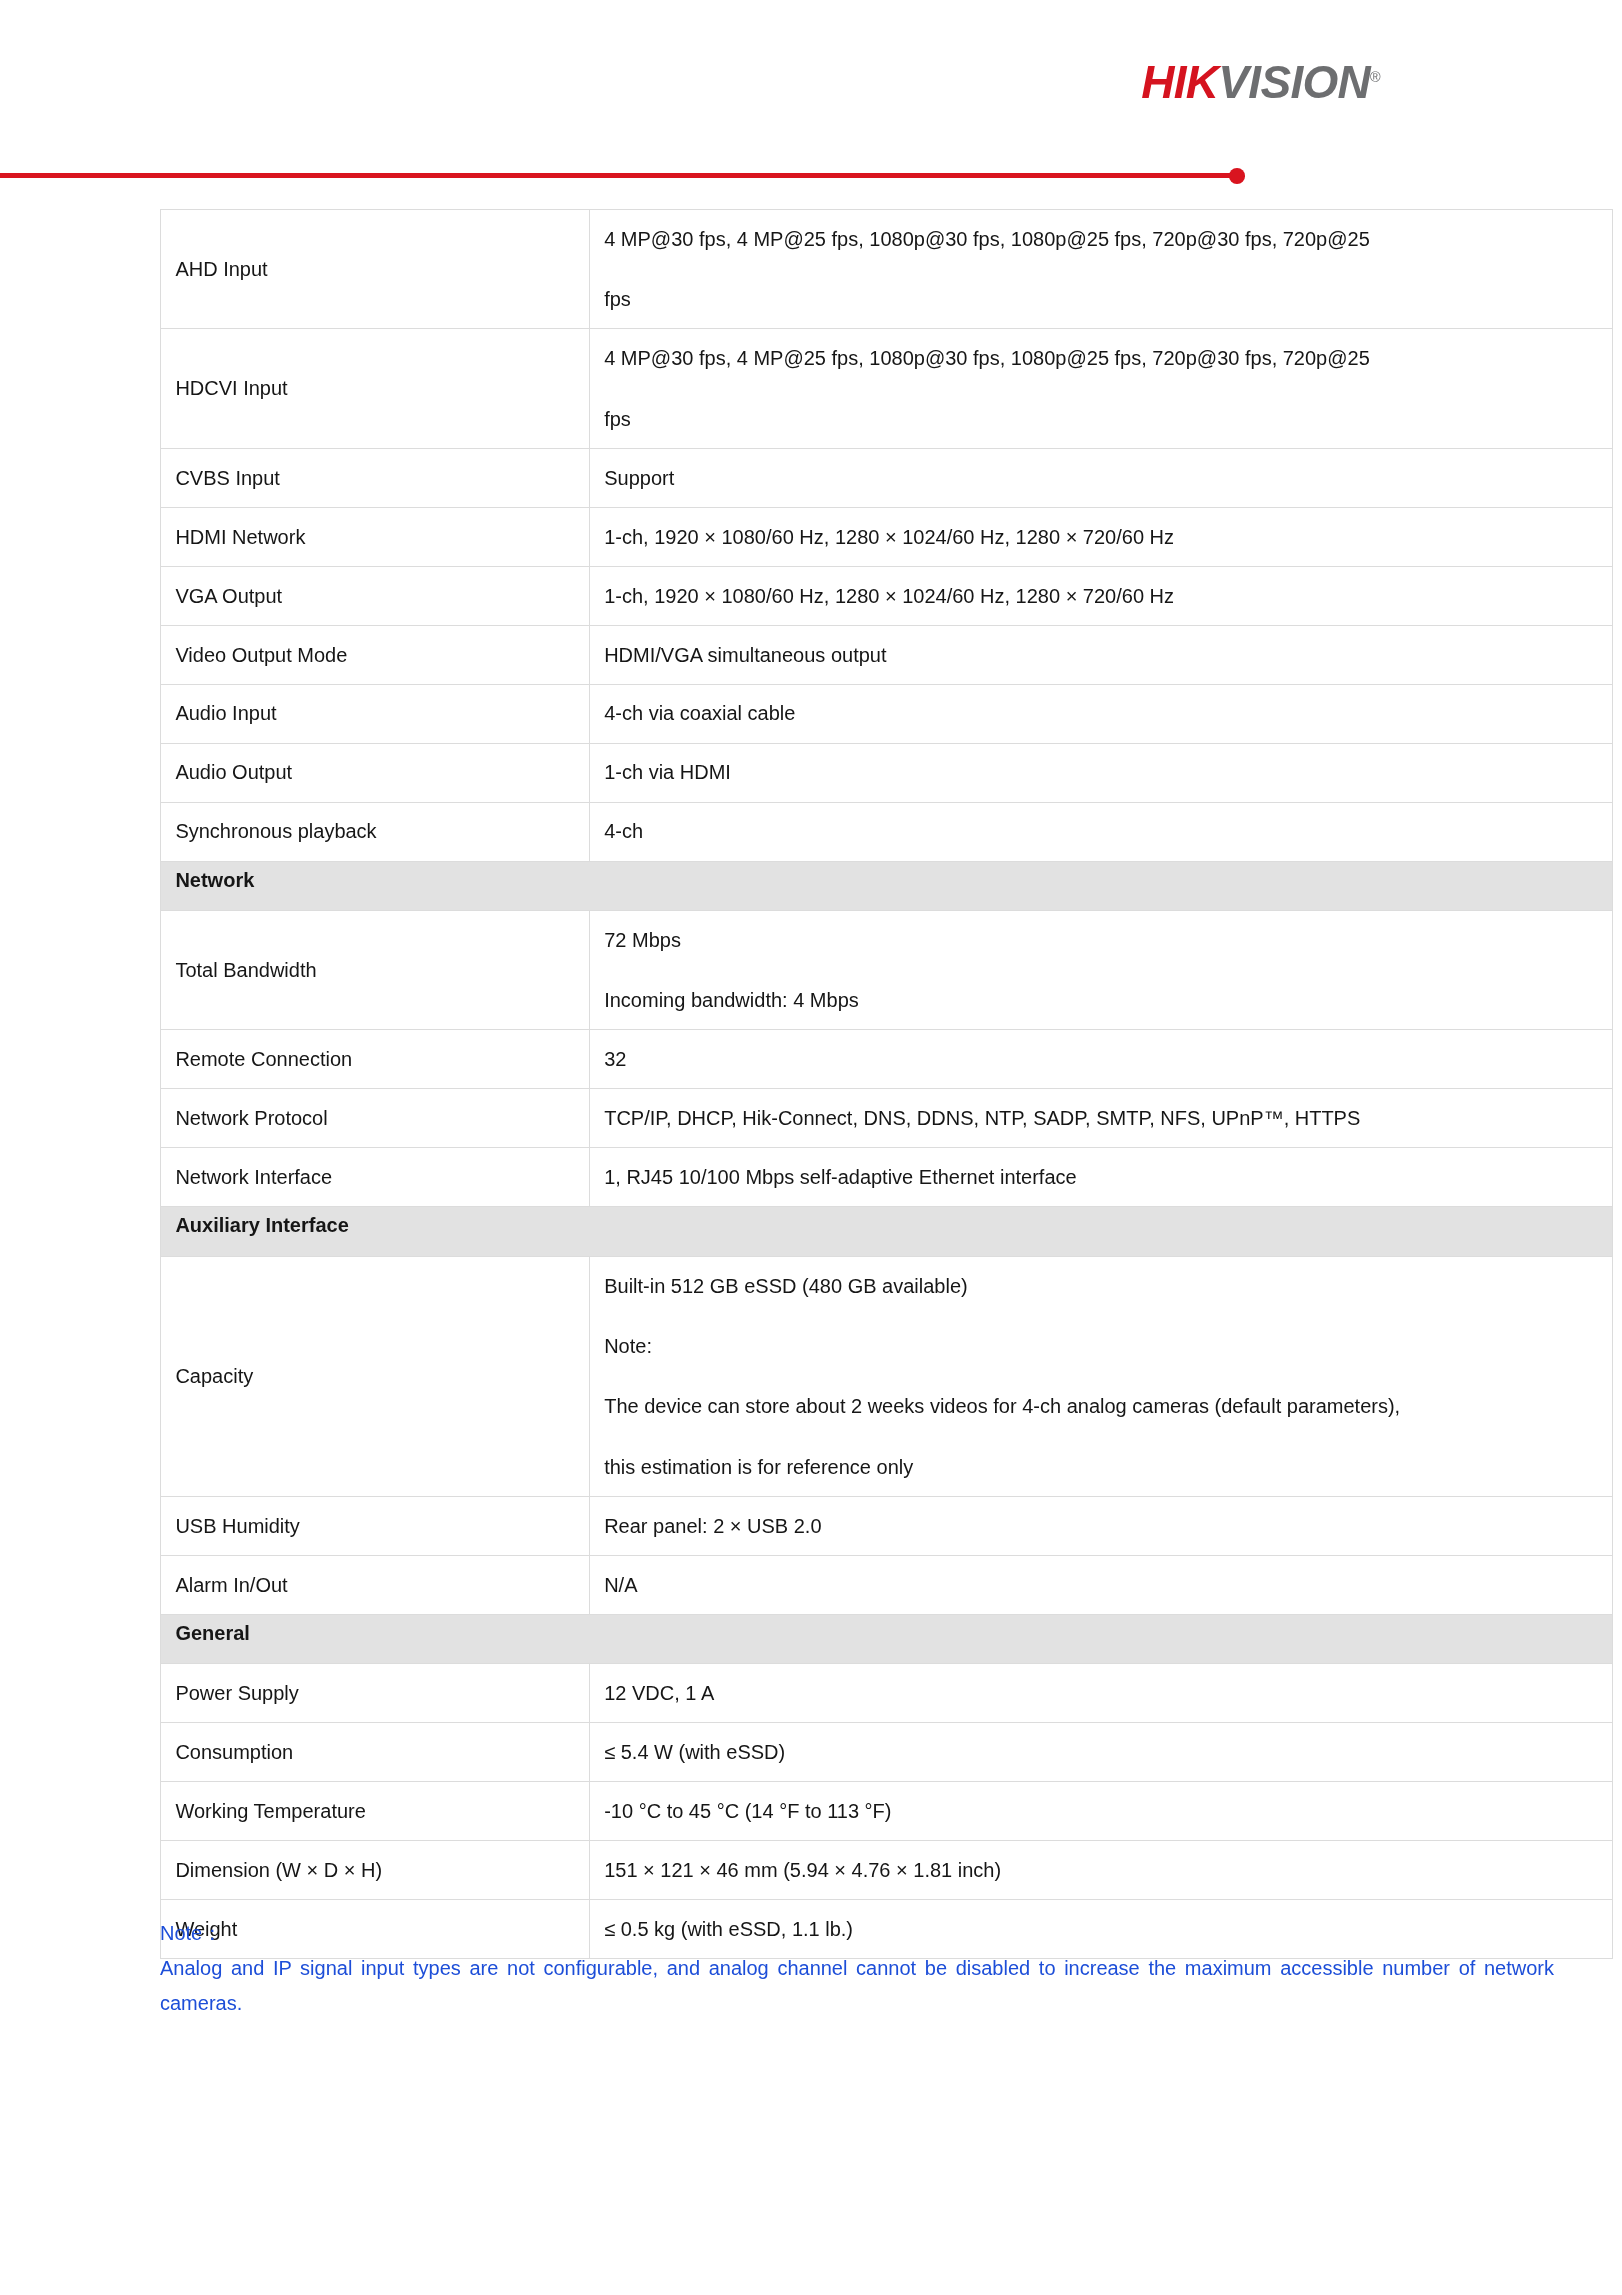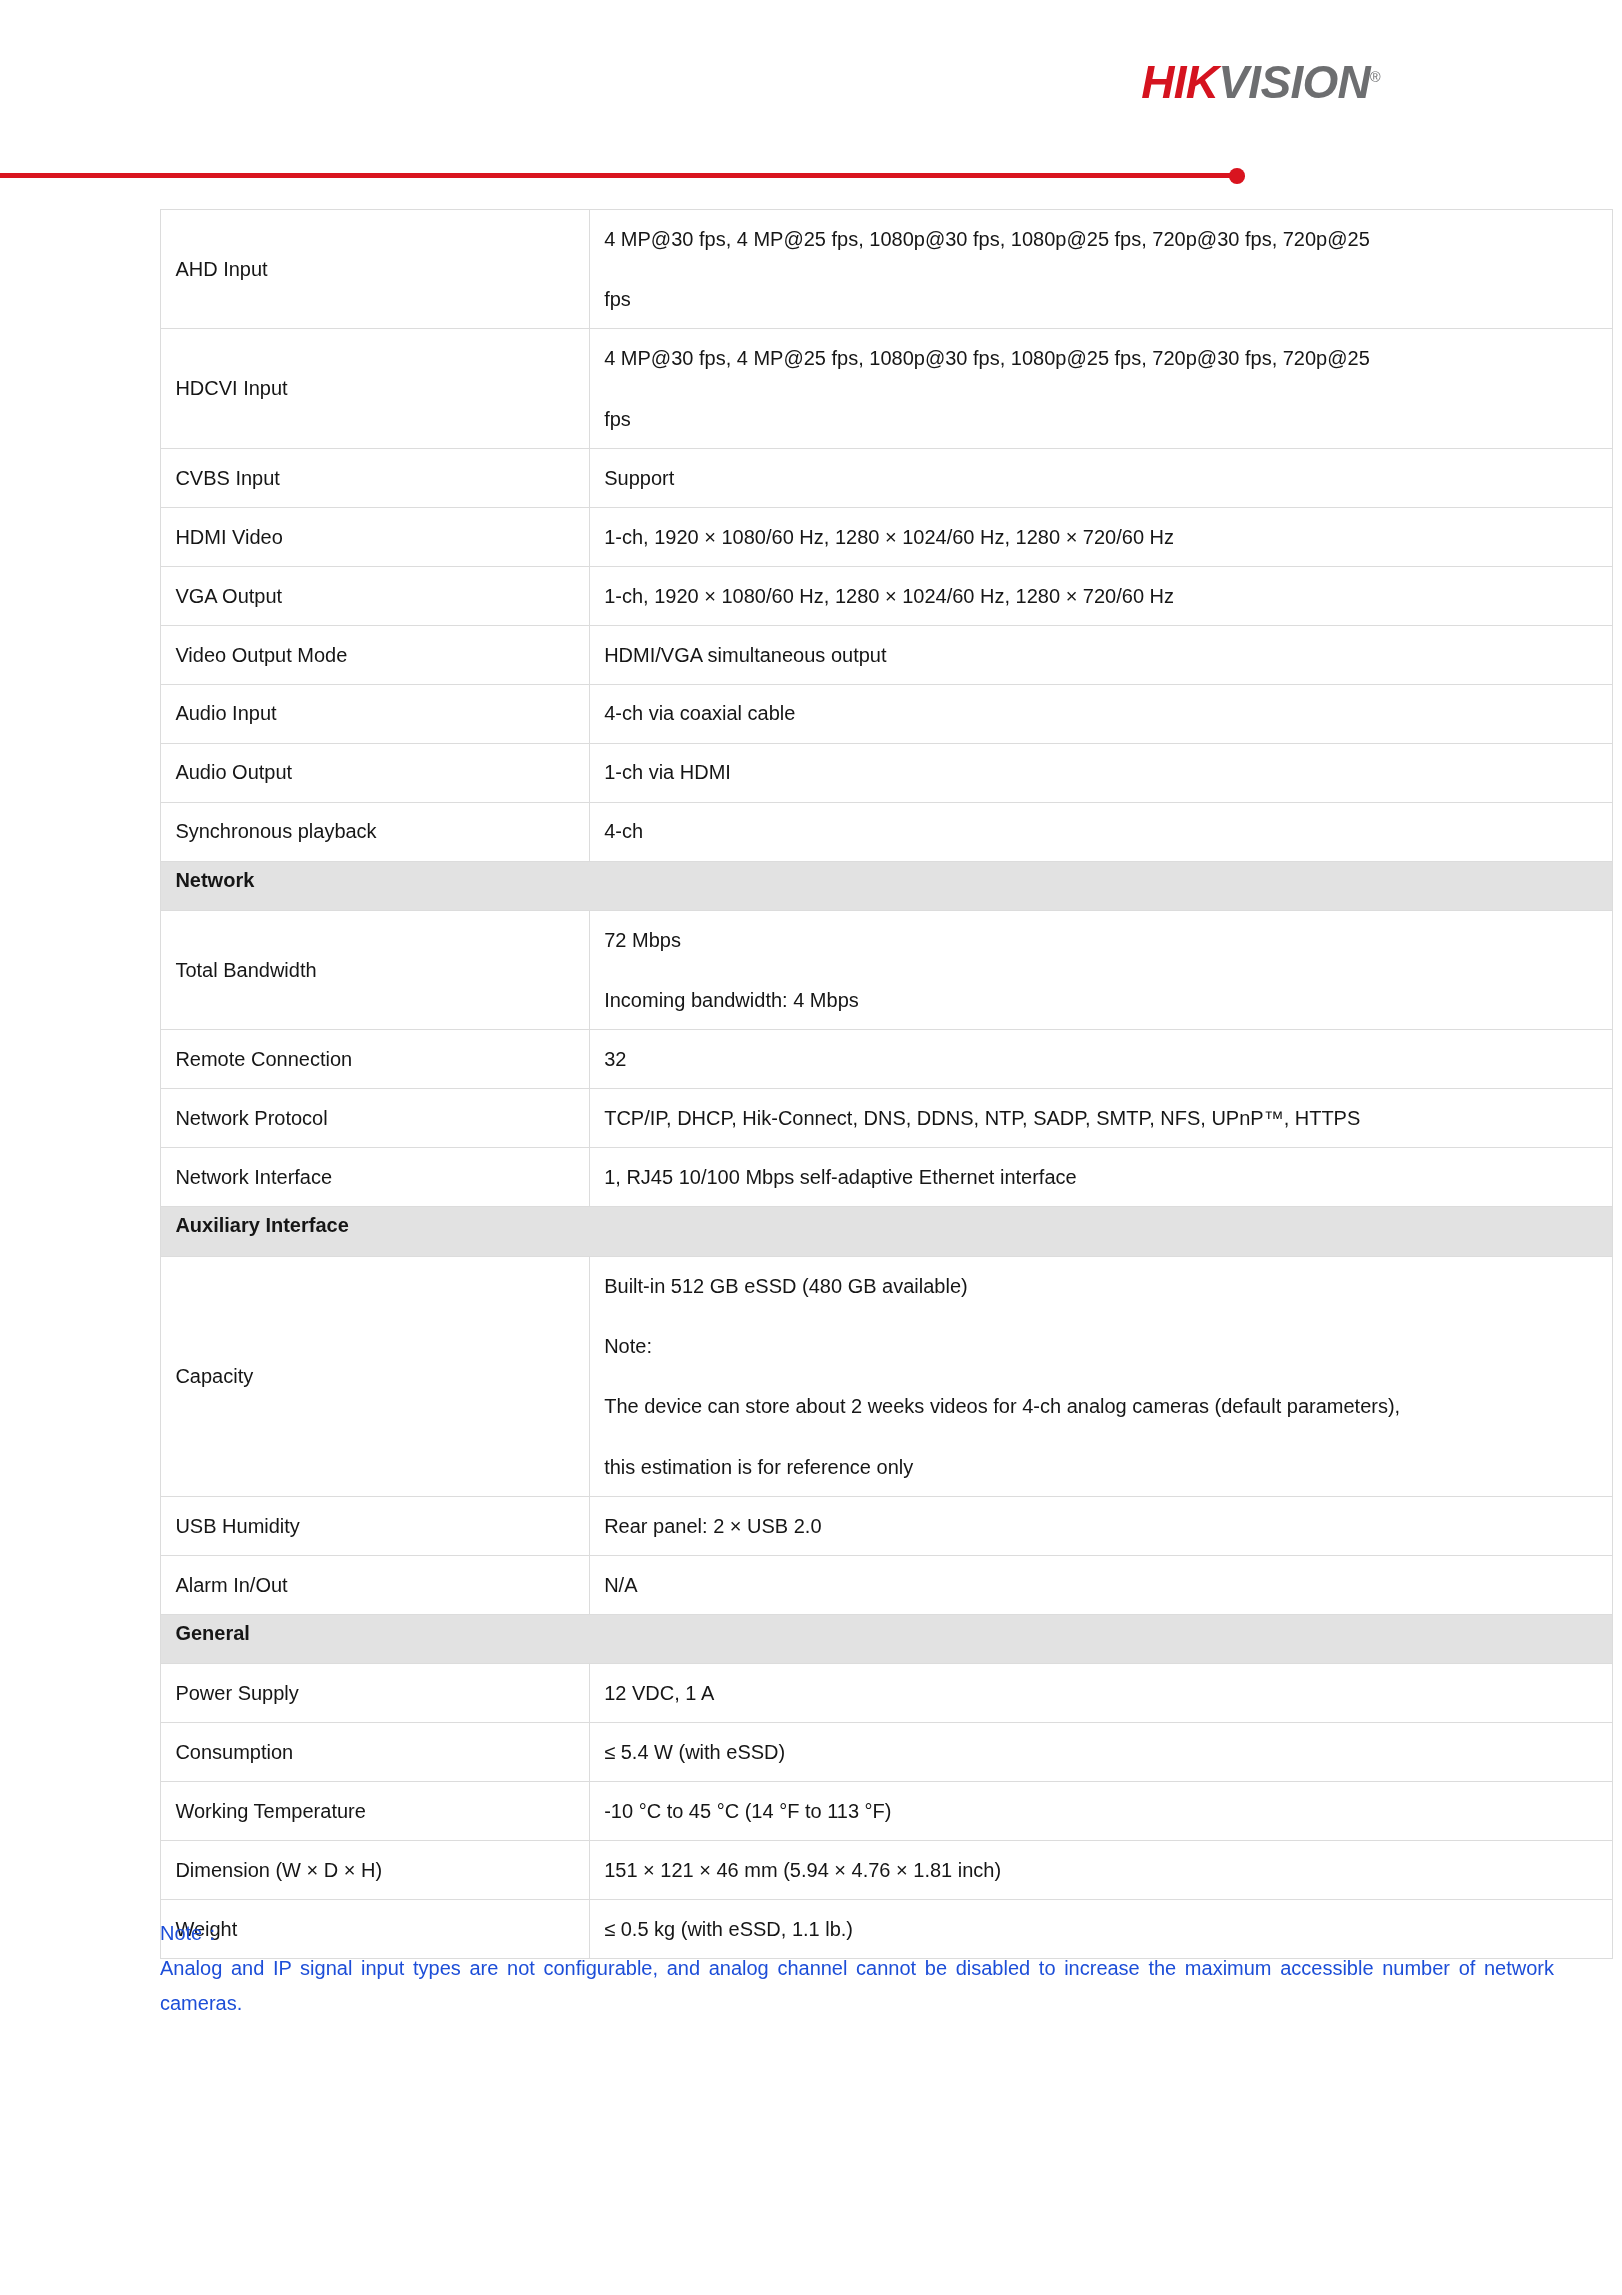--- a/index.html
+++ b/index.html
@@ -153,21 +153,21 @@
             <span class="cell-line">fps</span>
           </td>
         </tr>
         <tr>
           <td class="label-cell">CVBS Input</td>
           <td class="value-cell">
             <span class="cell-line">Support</span>
           </td>
         </tr>
         <tr>
-          <td class="label-cell">HDMI Video</td>
+          <td class="label-cell">HDMI Network</td>
           <td class="value-cell">
             <span class="cell-line">1-ch, 1920 × 1080/60 Hz, 1280 × 1024/60 Hz, 1280 × 720/60 Hz</span>
           </td>
         </tr>
         <tr>
           <td class="label-cell">VGA Output</td>
           <td class="value-cell">
             <span class="cell-line">1-ch, 1920 × 1080/60 Hz, 1280 × 1024/60 Hz, 1280 × 720/60 Hz</span>
           </td>
         </tr>

